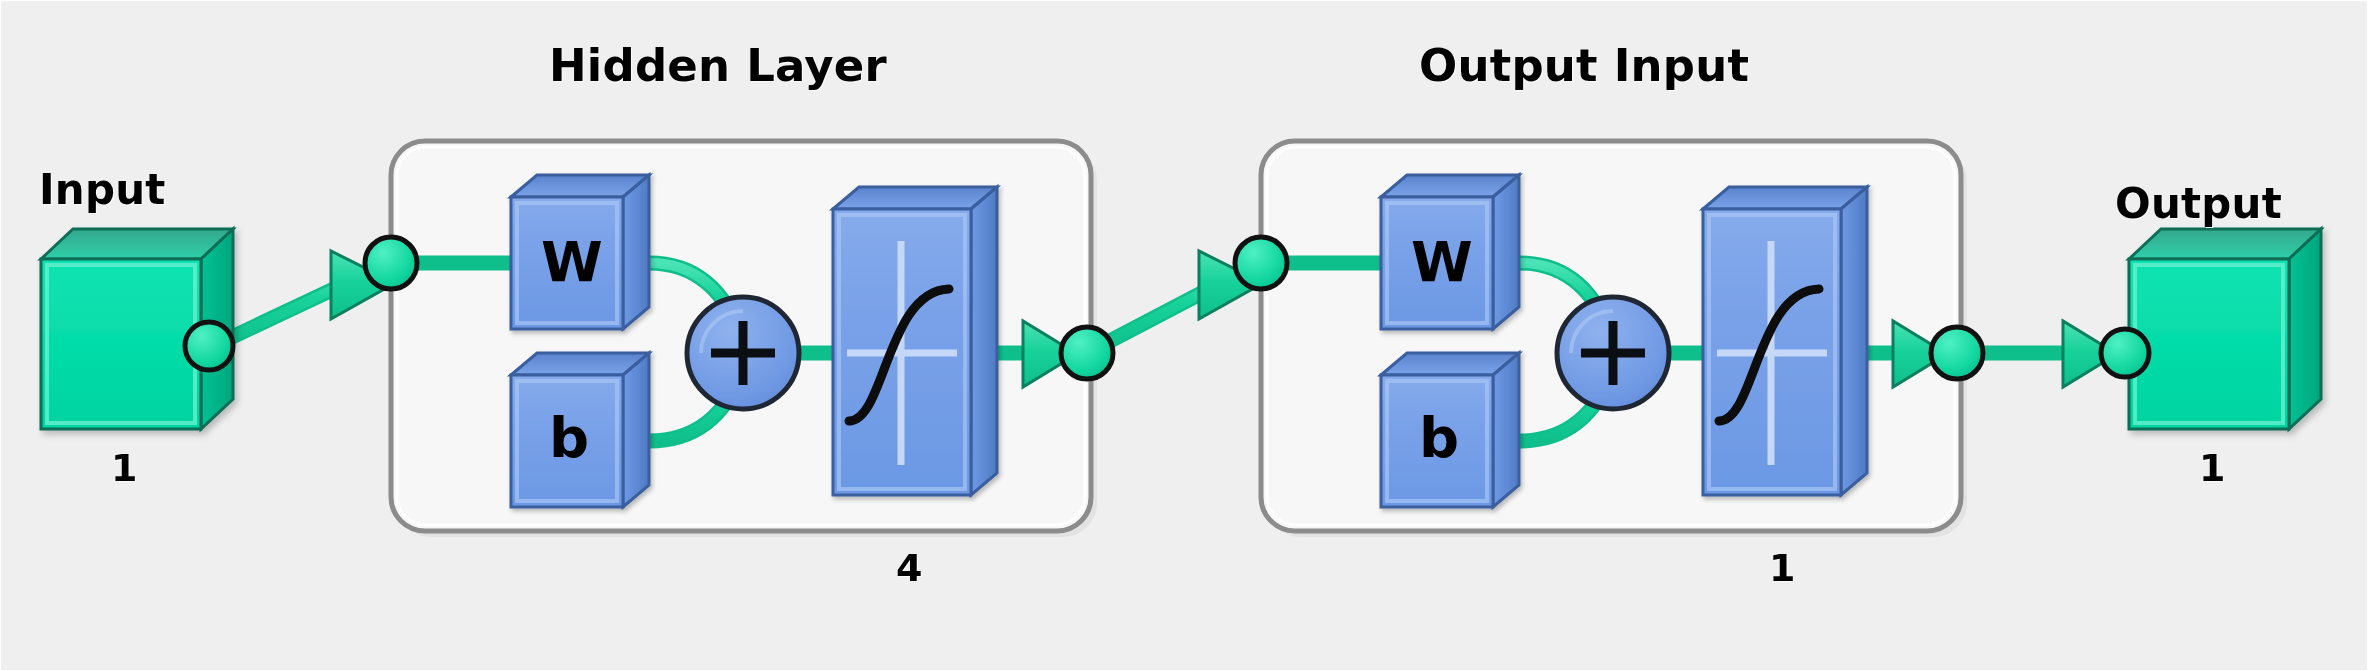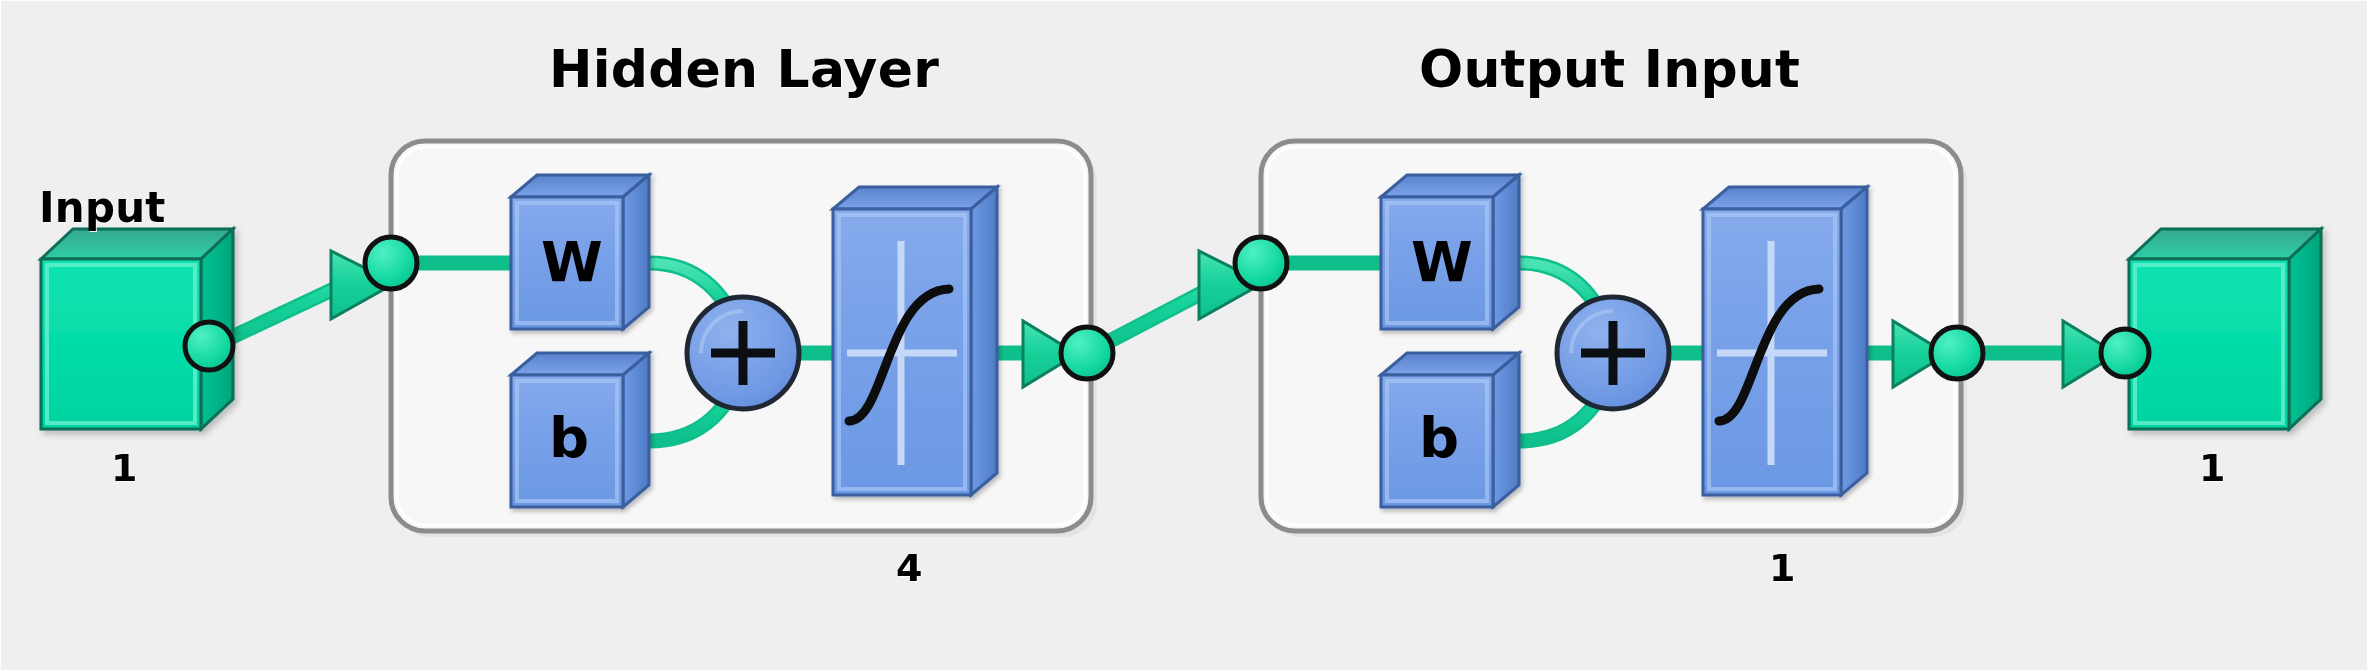--- a/index.html
+++ b/index.html
@@ -26,21 +26,21 @@
   }
   .lbl {
     position: absolute;
     font-family: "DejaVu Sans", "Liberation Sans", sans-serif;
     font-weight: bold;
     color: #000000;
     white-space: nowrap;
     text-shadow: 1px 1px 0 rgba(255,255,255,0.85);
     user-select: none;
   }
-  .lbl-title { font-size: 52px; letter-spacing: 0.2px; }
+  .lbl-title { font-size: 45px; letter-spacing: 0.2px; }
   .lbl-io    { font-size: 42px; letter-spacing: 0.2px; }
   .lbl-count { font-size: 38px; }
   .blk-text {
     position: absolute;
     font-family: "DejaVu Sans", "Liberation Sans", sans-serif;
     font-weight: bold;
     color: #000000;
     user-select: none;
   }
 </style>
@@ -250,29 +250,30 @@
     <g>
       <circle cx="208" cy="345" r="24" fill="url(#gDotFill)" stroke="#111111" stroke-width="5"></circle>
       <circle cx="390" cy="262" r="26" fill="url(#gDotFill)" stroke="#111111" stroke-width="5"></circle>
       <circle cx="1086" cy="352" r="26" fill="url(#gDotFill)" stroke="#111111" stroke-width="5"></circle>
       <circle cx="1260" cy="262" r="26" fill="url(#gDotFill)" stroke="#111111" stroke-width="5"></circle>
       <circle cx="1956" cy="352" r="26" fill="url(#gDotFill)" stroke="#111111" stroke-width="5"></circle>
       <circle cx="2124" cy="352" r="24" fill="url(#gDotFill)" stroke="#111111" stroke-width="5"></circle>
     </g>
   </svg>
 
-  <div class="lbl lbl-io" style="left:38px; top:182px;">Input</div>
+  <div class="lbl lbl-io" style="left:38px; top:164px;">Input</div>
   <div class="lbl lbl-count" style="left:110px; top:445px;">1</div>
 
   <div class="lbl lbl-title" style="left:548px; top:38px;">Hidden Layer</div>
   <div class="lbl lbl-count" style="left:895px; top:545px;">4</div>
 
   <div class="lbl lbl-title" style="left:1418px; top:38px;">Output Input</div>
   <div class="lbl lbl-count" style="left:1768px; top:545px;">1</div>
 
+  <div class="lbl lbl-io" style="left:2114px; top:178px;">Output</div>
   <div class="lbl lbl-count" style="left:2198px; top:445px;">1</div>
 
   <div class="blk-text" style="left:540px; top:228px; font-size:56px;">W</div>
   <div class="blk-text" style="left:548px; top:404px; font-size:56px;">b</div>
 
   <div class="blk-text" style="left:1410px; top:228px; font-size:56px;">W</div>
   <div class="blk-text" style="left:1418px; top:404px; font-size:56px;">b</div>
 
 </div>
 

